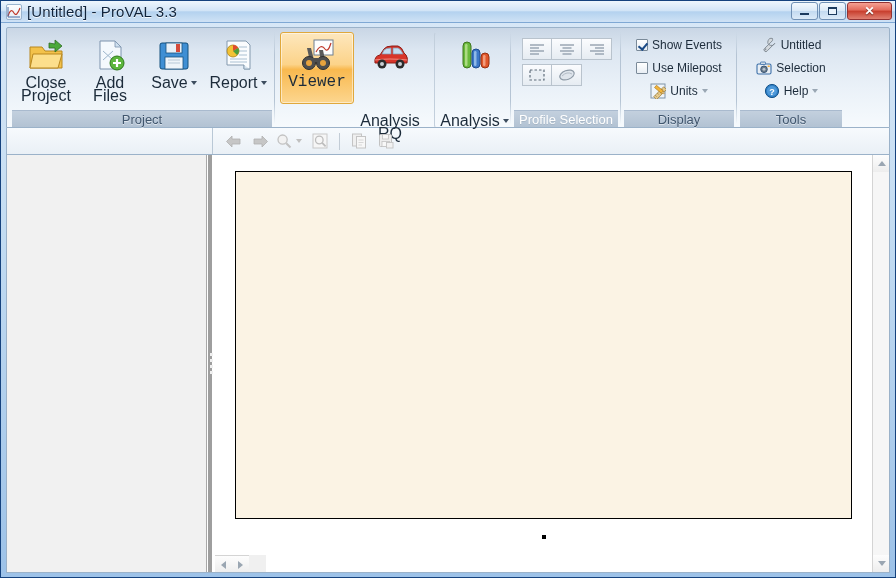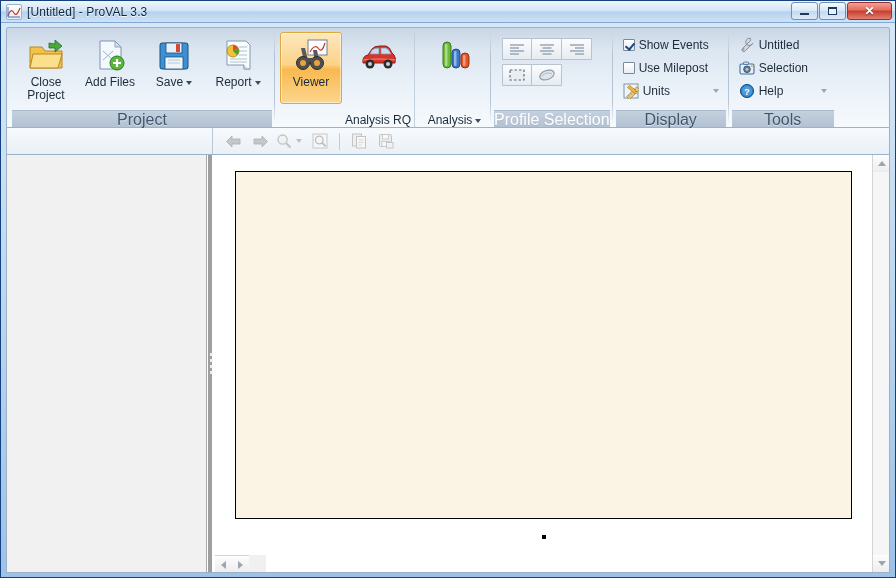--- a/index.html
+++ b/index.html
@@ -30,21 +30,21 @@
     border-bottom: 1px solid #7fa8d4;
   }
   #app-icon {
     width: 16px; height: 16px; margin-right: 5px;
     background: linear-gradient(to bottom,#fdfdfd,#e7eef6);
     border: 1px solid #9ab4ce; border-radius: 2px;
     position: relative; overflow: hidden; flex: none;
   }
   #app-icon svg { position: absolute; left: 0; top: 0; }
   #title-text {
-    font-size: 12px; color: #10243c; letter-spacing: .1px;
+    font-size: 15px; color: #10243c; letter-spacing: .1px;
     text-shadow: 0 1px 0 rgba(255,255,255,.85);
     white-space: nowrap;
   }
   #win-buttons {
     position: absolute; right: 3px; top: 1px;
     display: flex; gap: 1px; align-items: center;
   }
   .win-btn {
     width: 27px; height: 18px;
     border: 1px solid #6f8fb4; border-radius: 3px;
@@ -81,60 +81,60 @@
   .rgroup + .rgroup::before {
     content: ""; position: absolute; left: -1px; top: 3px; bottom: 3px;
     width: 1px; background: linear-gradient(to bottom, rgba(255,255,255,0), #b5c4d4 25%, #b5c4d4 75%, rgba(255,255,255,0));
   }
   .rgroup-body {
     flex: 1; display: flex; align-items: flex-start;
     padding: 3px 2px 0 2px;
   }
   .rgroup-label {
     height: 17px; line-height: 17px;
-    text-align: center; font-size: 16px; color: #40566e;
+    text-align: center; font-size: 13px; color: #40566e;
     background: linear-gradient(to bottom, #c3d0de, #b2c2d3);
     border-top: 1px solid #a9bace;
     text-shadow: 0 1px 0 rgba(255,255,255,.55);
     white-space: nowrap;
   }
   .rgroup-label.disabled { color: #ffffff; text-shadow: 0 1px 0 rgba(0,0,0,.08); }
 
   
   .bigbtn {
     width: 64px; min-height: 72px;
     display: flex; flex-direction: column; align-items: center;
     padding-top: 5px;
     border: 1px solid transparent; border-radius: 3px;
     cursor: default;
   }
   .bigbtn .bicon { width: 38px; height: 36px; position: relative; margin-bottom: 2px; }
   .bigbtn .blabel {
-    font-size: 12px; color: #1c2b3a; text-align: center; line-height: 13px;
+    font-size: 16px; color: #1c2b3a; text-align: center; line-height: 13px;
     display: flex; align-items: flex-start; justify-content: center; gap: 3px;
     padding: 0 1px;
   }
   .bigbtn.selected {
     background: linear-gradient(to bottom, #fde7bd 0%, #fcd389 45%, #f9b94f 52%, #fcd68f 100%);
     border: 1px solid #e0a83c;
     box-shadow: inset 0 0 0 1px rgba(255,255,255,.5);
     border-radius: 3px;
   }
-  .bigbtn.narrow { width: 62px; }
+  .bigbtn.narrow { width: 74px; font-family: Liberation Mono, monospace; }
   .bigbtn.wide { width: 72px; gap: 38px; }
 
   .caret {
     width: 0; height: 0; border-left: 3.5px solid transparent; border-right: 3.5px solid transparent;
     border-top: 4px solid #3d4d5e; display: inline-block; margin-top: 5px; flex: none;
   }
   .caret.dim { border-top-color: #9aa7b4; }
 
   
   .smallcol { display: flex; flex-direction: column; justify-content: flex-start;
-              padding-top: 2px; gap: 1px; }
+              padding-top: 2px; gap: 1px; align-items: center; }
   .smallbtn {
     height: 22px; display: flex; align-items: center; gap: 4px;
     padding: 0 4px; border: 1px solid transparent; border-radius: 3px;
     font-size: 12px; color: #1c2b3a; white-space: nowrap;
   }
   .smallbtn .sicon { width: 16px; height: 16px; position: relative; flex: none; }
   .smallbtn .slabel { flex: 1; }
   .chk {
     width: 12px; height: 12px; flex: none;
     border: 1px solid #7a8a99; border-radius: 1px;
@@ -367,21 +367,21 @@
               <path d="M4 22 Q18 20 36 22" stroke="#f08a80" stroke-width="1.2" fill="none"></path>
               <circle cx="11" cy="26" r="4.5" fill="#2b2b2b"></circle>
                 <circle cx="11" cy="26" r="2" fill="#c9ced3"></circle>
               <circle cx="29" cy="26" r="4.5" fill="#2b2b2b"></circle>
                 <circle cx="29" cy="26" r="2" fill="#c9ced3"></circle>
             </svg>
           </div>
           <div class="blabel">Analysis RQ</div>
         </div>
 
-        <div class="bigbtn wide" style="border-left:1px solid #c2cfdc;padding-left:9px;">
+        <div class="bigbtn wide" style="margin-left:8px;border-left:1px solid #c2cfdc;padding-left:9px;">
           <div class="bicon">
             <svg width="38" height="36" viewBox="0 0 38 36">
               <rect x="7" y="4" width="8" height="26" rx="4" fill="#6aba3c" stroke="#41751f" stroke-width="1"></rect>
               <rect x="9" y="6" width="2.5" height="22" rx="1.2" fill="#b8e08f" opacity=".85"></rect>
               <rect x="16" y="11" width="8" height="19" rx="4" fill="#3c78c8" stroke="#1f4c8e" stroke-width="1"></rect>
               <rect x="18" y="13" width="2.5" height="15" rx="1.2" fill="#9ec4ec" opacity=".85"></rect>
               <rect x="25" y="15" width="8" height="15" rx="4" fill="#e0562a" stroke="#97300f" stroke-width="1"></rect>
               <rect x="27" y="17" width="2.5" height="11" rx="1.2" fill="#f5a88a" opacity=".85"></rect>
             </svg>
           </div>

